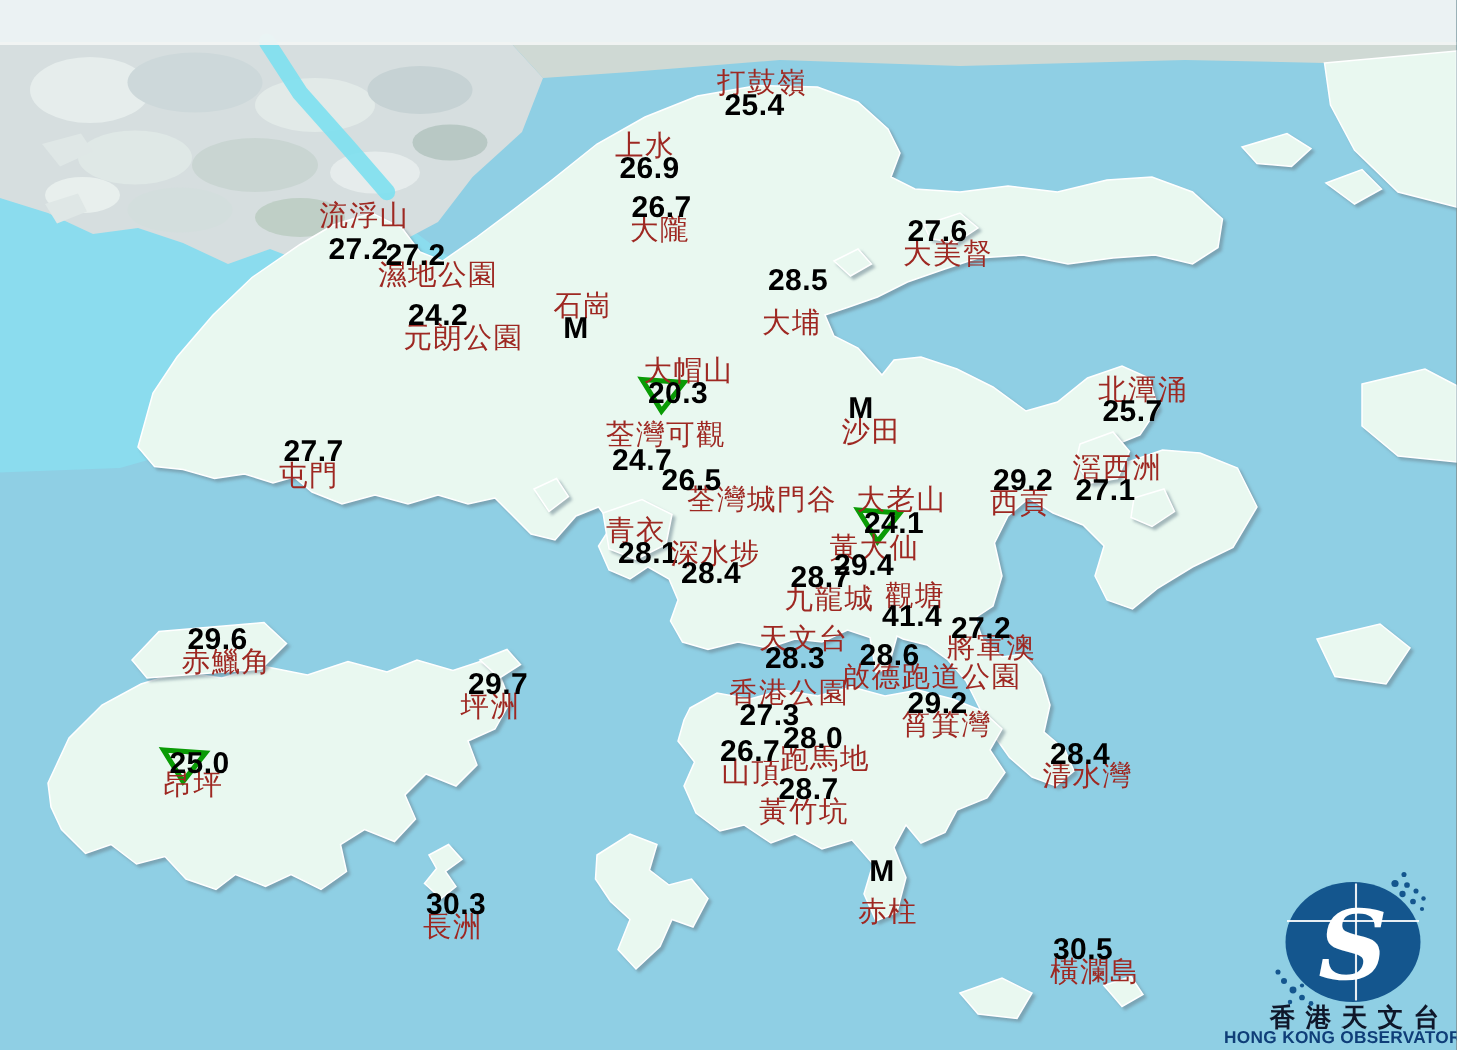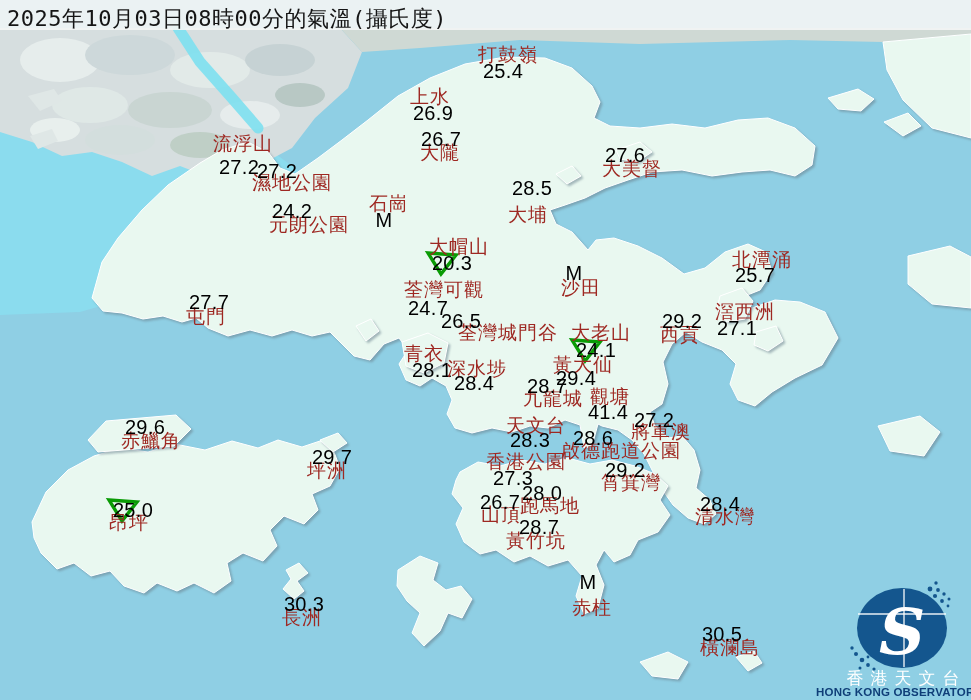--- a/index.html
+++ b/index.html
@@ -15,27 +15,27 @@
     font-family:"DejaVu Sans Mono","Liberation Mono",monospace;
     font-size:22px;color:#151515;white-space:nowrap;letter-spacing:.5px;
   }
   .sname{
     position:absolute;transform:translate(-50%,-50%);
     font-family:"Liberation Serif","DejaVu Serif",serif;
     font-size:19px;color:var(--stationRed);white-space:nowrap;letter-spacing:1px;
   }
   .sval{
     position:absolute;transform:translate(-50%,-50%);
-    font-size:20px;font-weight:400;color:#000;white-space:nowrap;letter-spacing:.3px;
+    font-size:20px;font-weight:700;color:#000;white-space:nowrap;letter-spacing:.3px;
   }
   .tri{position:absolute;overflow:visible;}
   .tri polygon{fill:none;stroke:var(--markerGreen);stroke-width:3.4;stroke-linejoin:miter;}
   .logo-zh{
     position:absolute;left:903px;top:667px;transform:translateX(-50%);
-    font-size:17px;font-weight:normal;color:#ffffff;letter-spacing:7px;padding-left:7px;white-space:nowrap;
+    font-size:17px;font-weight:bold;color:#0f172a;letter-spacing:7px;padding-left:7px;white-space:nowrap;
   }
   .logo-en{
     position:absolute;left:899px;top:686px;transform:translateX(-50%);
     font-size:11.5px;font-weight:bold;color:#0f3e78;letter-spacing:.2px;white-space:nowrap;
   }
 </style>
 </head>
 <body>
 
 <div class="stage">
@@ -136,21 +136,20 @@
           <circle cx="856" cy="654" r="2.0"></circle>
           <circle cx="868" cy="665" r="1.9"></circle>
         <circle cx="852" cy="648" r="1.7"></circle>
           <circle cx="874" cy="669" r="1.6"></circle>
           <circle cx="860" cy="668" r="1.5"></circle>
         <circle cx="868" cy="657" r="1.4"></circle>
       </g>
     </g>
   </svg>
 
-  <div class="title">2025年10月03日08時00分的氣溫(攝氏度)</div>
 
   <div>
       <div class="sname" style="left:508px;top:55px">打鼓嶺</div>
       <div class="sval" style="left:503px;top:71px">25.4</div>
       <div class="sname" style="left:430px;top:97px">上水</div>
       <div class="sval" style="left:433px;top:113px">26.9</div>
       <div class="sname" style="left:440px;top:153px">大隴</div>
       <div class="sval" style="left:441px;top:139px">26.7</div>
       <div class="sname" style="left:243px;top:144px">流浮山</div>
       <div class="sval" style="left:239px;top:167px">27.2</div>

